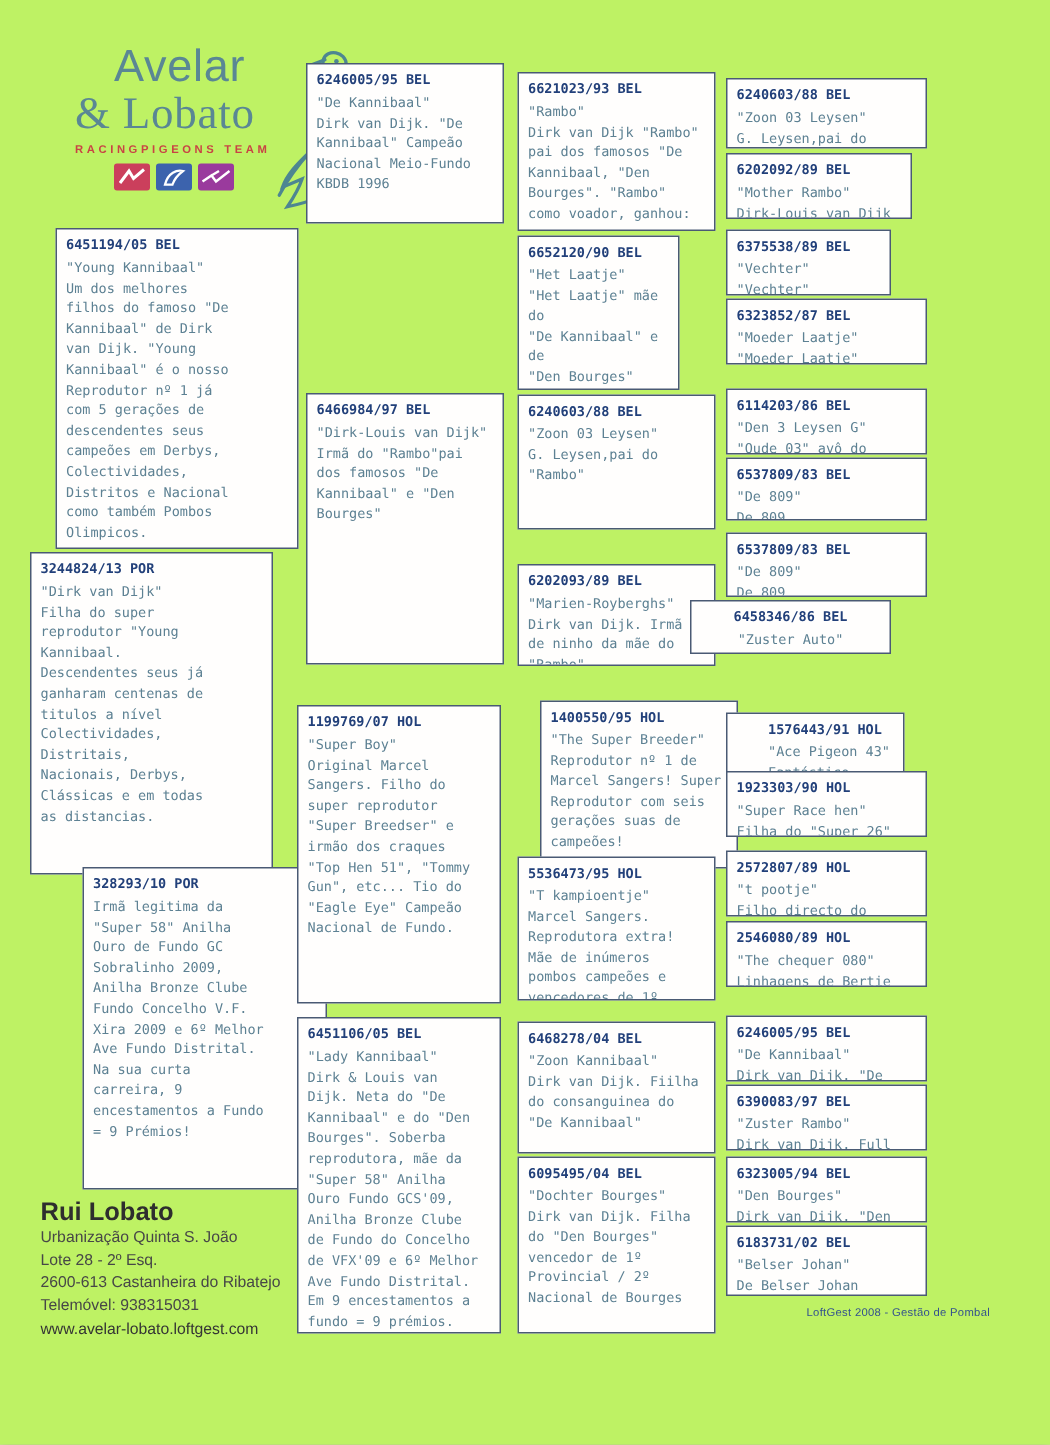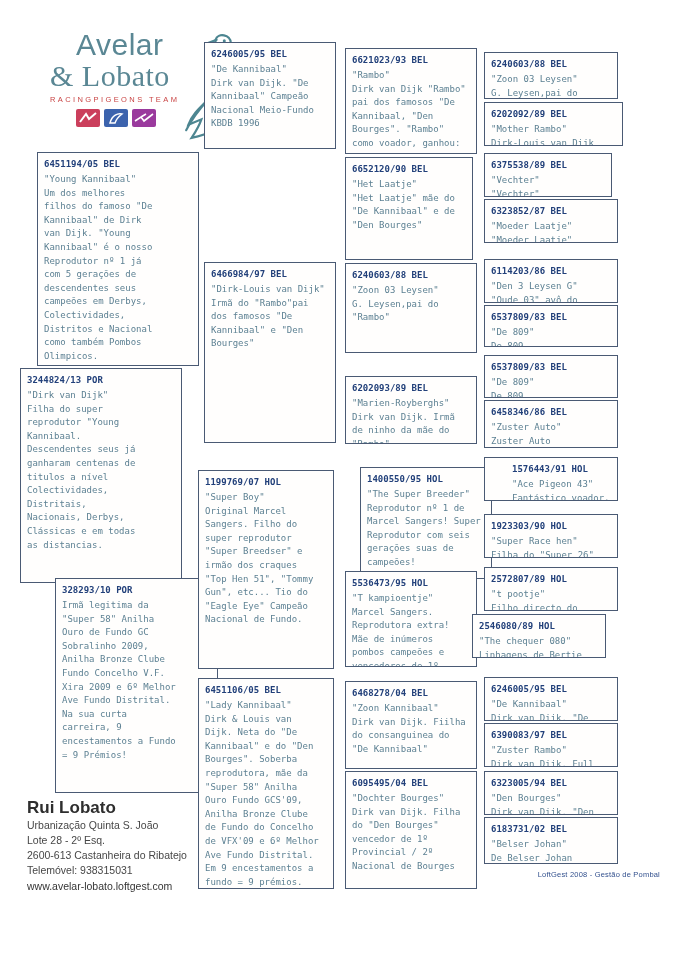--- a/index.html
+++ b/index.html
@@ -1,24 +1,24 @@
 <!DOCTYPE html>
 <html><head>
 <meta charset="utf-8">
 <style>
   html,body{margin:0;padding:0;}
   body{background:#e9e7e6;font-family:"Liberation Sans",sans-serif;}
-  .page{position:relative;width:700px;height:963px;background:#ffffff;margin:0 auto;overflow:hidden;
+  .page{position:relative;width:700px;height:963px;background:#bef264;margin:0 auto;overflow:hidden;
         box-shadow:0 0 6px rgba(0,0,0,.25);}
 
   
   .logo{position:absolute;left:50px;top:30px;width:165px;height:120px;}
   .logo-line1{font-size:30px;color:#5a8794;letter-spacing:.5px;padding-left:26px;line-height:30px;}
   .logo-line2{font-size:30px;color:#5a8794;letter-spacing:.5px;line-height:32px;font-family:Liberation Serif, serif;}
-  .logo-tagline{font-size:7.5px;font-weight:normal;color:#c94444;letter-spacing:2.4px;margin-top:3px;white-space:nowrap;}
+  .logo-tagline{font-size:7.5px;font-weight:bold;color:#c94444;letter-spacing:2.4px;margin-top:3px;white-space:nowrap;}
   .logo-icons{display:flex;gap:4px;margin-top:5px;padding-left:26px;}
   .logo-icons span{display:inline-block;width:24px;height:18px;border-radius:2px;}
   .pigeon{position:absolute;left:132px;top:0px;}
 
   
   .bx{position:absolute;box-sizing:border-box;background:#fffefd;border:1px solid #4a5a74;
       padding:5px 6px 3px 6px;overflow:hidden;}
   .ring{font-family:"DejaVu Sans Mono",monospace;font-weight:bold;font-size:9px;
         color:#22407a;line-height:13px;white-space:nowrap;}
   .btxt{font-family:"DejaVu Sans Mono",monospace;font-size:9px;color:#5d8193;
@@ -28,40 +28,40 @@
   .p-c1-1{left:37px;top:152px;width:162px;height:214px;}
   .p-c1-2{left:20px;top:368px;width:162px;height:215px;}
   .p-c1-3{left:55px;top:578px;width:163px;height:215px;}
   
   .p-c2-1{left:204px;top:42px;width:132px;height:107px;}
   .p-c2-2{left:204px;top:262px;width:132px;height:181px;}
   .p-c2-3{left:198px;top:470px;width:136px;height:199px;}
   .p-c2-4{left:198px;top:678px;width:136px;height:211px;}
   
   .p-c3-1{left:345px;top:48px;width:132px;height:106px;}
-  .p-c3-2{left:345px;top:157px;width:128px;height:103px;}
+  .p-c3-2{left:345px;top:157px;width:108px;height:103px;}
   .p-c3-3{left:345px;top:263px;width:132px;height:90px;}
   .p-c3-4{left:345px;top:376px;width:132px;height:68px;}
   .p-c3-5{left:360px;top:467px;width:132px;height:112px;}
   .p-c3-6{left:345px;top:571px;width:132px;height:96px;}
   .p-c3-7{left:345px;top:681px;width:132px;height:88px;}
   .p-c3-8{left:345px;top:771px;width:132px;height:118px;}
   
   .p-c4-1{left:484px;top:52px;width:134px;height:47px;}
-  .p-c4-2{left:484px;top:102px;width:139px;height:44px;}
-  .p-c4-3{left:484px;top:153px;width:128px;height:44px;}
+  .p-c4-2{left:484px;top:102px;width:124px;height:44px;}
+  .p-c4-3{left:484px;top:153px;width:110px;height:44px;}
   .p-c4-4{left:484px;top:199px;width:134px;height:44px;}
   .p-c4-5{left:484px;top:259px;width:134px;height:44px;}
   .p-c4-6{left:484px;top:305px;width:134px;height:42px;}
   .p-c4-7{left:484px;top:355px;width:134px;height:43px;}
-  .p-c4-8{left:484px;top:400px;width:134px;height:48px;}
-  .p-c4-9{left:484px;top:457px;width:134px;height:44px;padding-left:27px;}
+  .p-c4-8{left:460px;top:400px;width:134px;height:36px;text-align:center;}
+  .p-c4-9{left:484px;top:475px;width:119px;height:44px;padding-left:27px;}
   .p-c4-10{left:484px;top:514px;width:134px;height:44px;}
   .p-c4-11{left:484px;top:567px;width:134px;height:44px;}
-  .p-c4-12{left:472px;top:614px;width:134px;height:44px;}
+  .p-c4-12{left:484px;top:614px;width:134px;height:44px;}
   .p-c4-13{left:484px;top:677px;width:134px;height:44px;}
   .p-c4-14{left:484px;top:723px;width:134px;height:44px;}
   .p-c4-15{left:484px;top:771px;width:134px;height:44px;}
   .p-c4-16{left:484px;top:817px;width:134px;height:47px;}
 
   
   .owner{position:absolute;left:27px;top:798px;width:190px;color:#3b3b3b;}
   .owner-name{font-size:17px;font-weight:bold;color:#2e2e2e;line-height:20px;}
   .owner-line{font-size:10.5px;line-height:15px;color:#474747;}
   .owner-site{font-size:10.5px;line-height:16px;color:#353535;cursor:pointer;}

